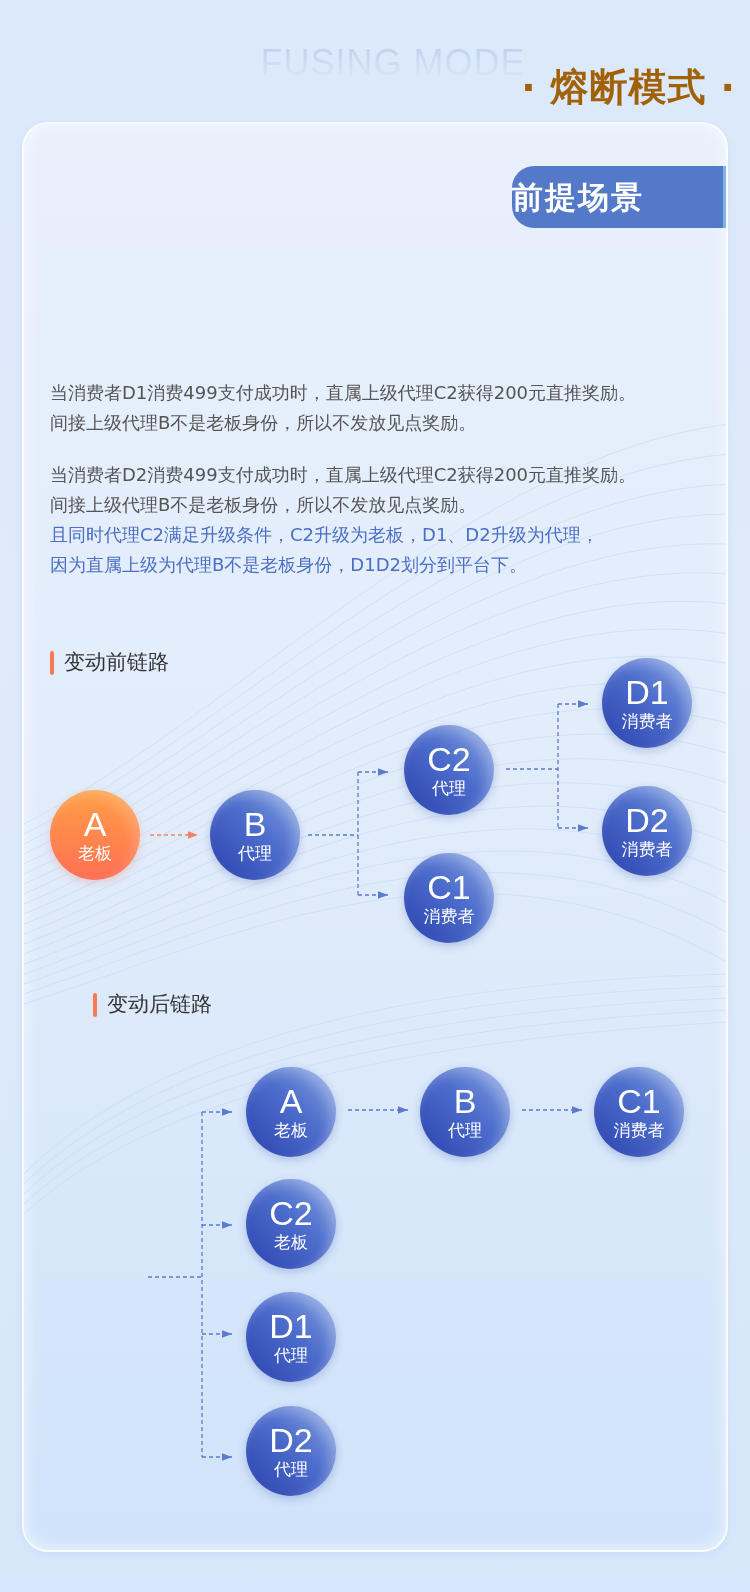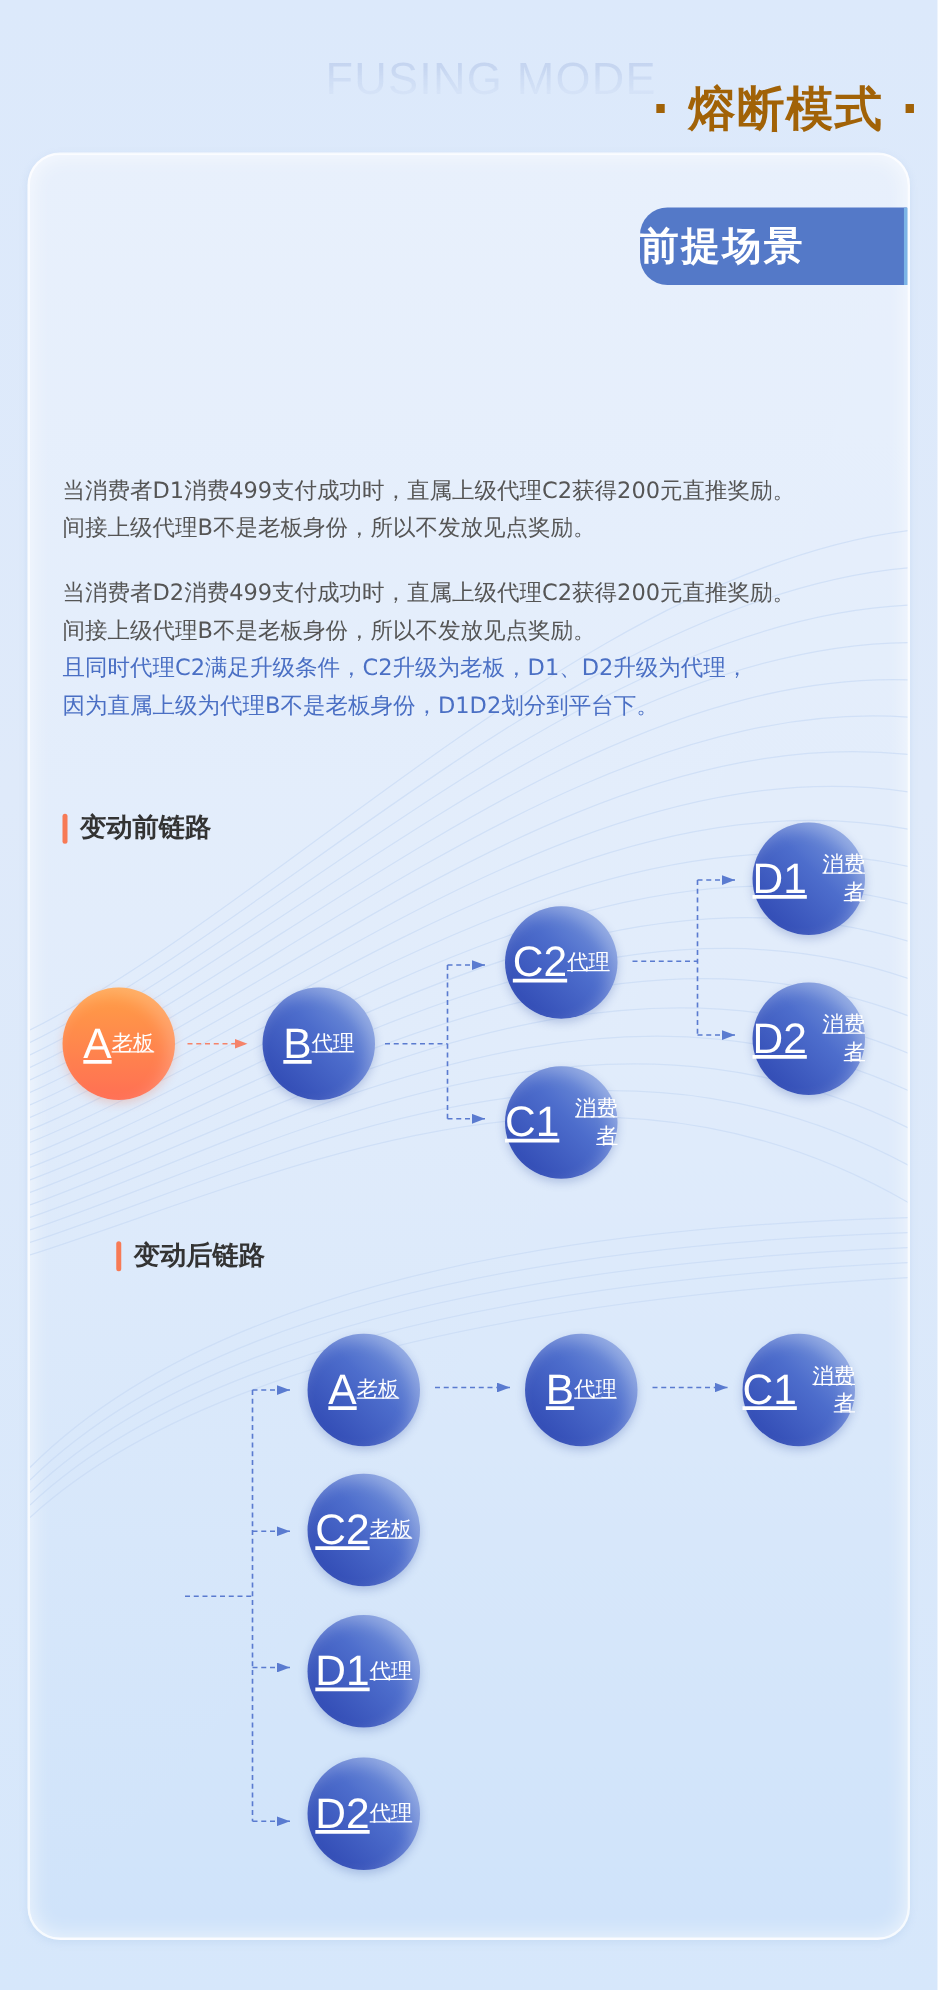--- a/index.html
+++ b/index.html
@@ -44,32 +44,31 @@
   .pl { font-size: 26px; line-height: 44px; white-space: nowrap; }
   .pl.note { font-size: 17px; line-height: 32px; color: #5d78c0; }
   .o { color: #f77a55; }
   .b { color: #4e6dbd; }
 
   .desc { position: absolute; left: 26px; top: 254px; font-size: 18px; line-height: 30px; color: #555; white-space: nowrap; }
   .desc .para { margin-bottom: 22px; }
   .desc .blue { color: #4a6fc4; }
 
   .sec-title {
-    position: absolute; left: 26px; font-size: 21px; color: #333; font-weight: bold; padding-left: 14px;
+    position: absolute; left: 26px; font-size: 21px; color: #333; font-weight: normal; padding-left: 14px;
   }
   .sec-title::before {
     content: ""; position: absolute; left: 0; top: 3px; width: 4px; height: 24px; background: #f77a55; border-radius: 2px;
   }
 
   .node {
     position: absolute; width: 90px; height: 90px; border-radius: 50%;
-    color: #fff; text-align: right;
-    display: flex; flex-direction: row; align-items: center; justify-content: center;
+    color: #fff; text-align: left;
+    display: flex; flex-direction: column; align-items: center; justify-content: center;
     box-shadow: 0 3px 8px rgba(40,70,160,0.25), inset -6px 6px 12px rgba(255,255,255,0.25);
-    text-decoration: underline;
   }
   .node.blue { background: linear-gradient(225deg, #86a4e2 0%, #4d6dcc 45%, #2a42ae 100%); }
   .node.orange { background: linear-gradient(180deg, #ff9f45 0%, #ff6f54 100%); box-shadow: 0 3px 8px rgba(240,110,70,0.25), inset -6px 6px 12px rgba(255,255,255,0.2); }
   .node .big { font-family: "Liberation Sans", sans-serif; font-size: 34px; line-height: 36px; }
   .node .small { font-size: 17px; line-height: 22px; }
   .node .solo { font-size: 26px; font-weight: bold; }
 
   svg.lines { position: absolute; left: 0; top: 0; width: 706px; height: 1430px; overflow: visible; pointer-events: none; }
 </style>
 </head>

